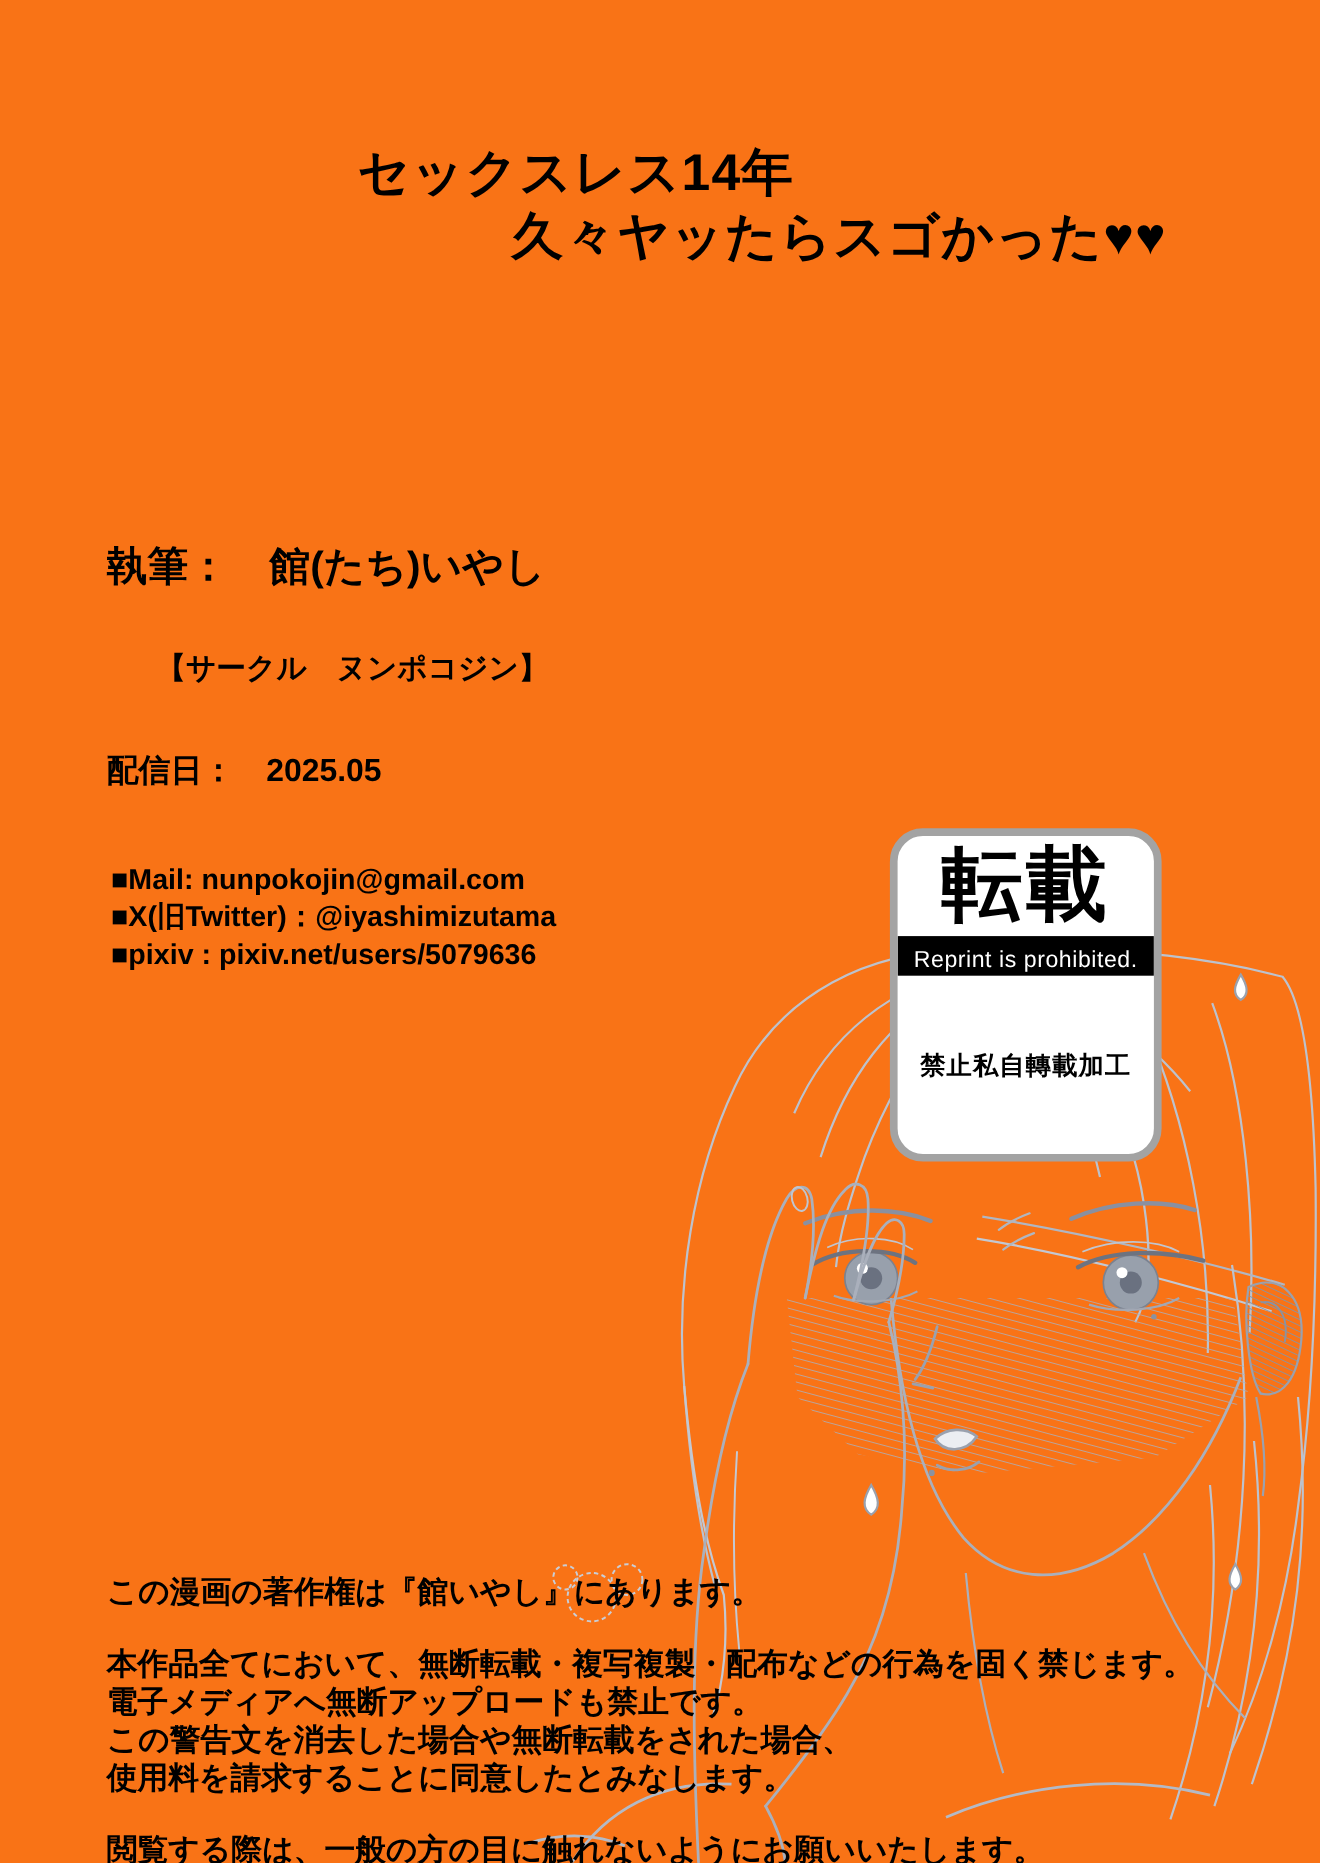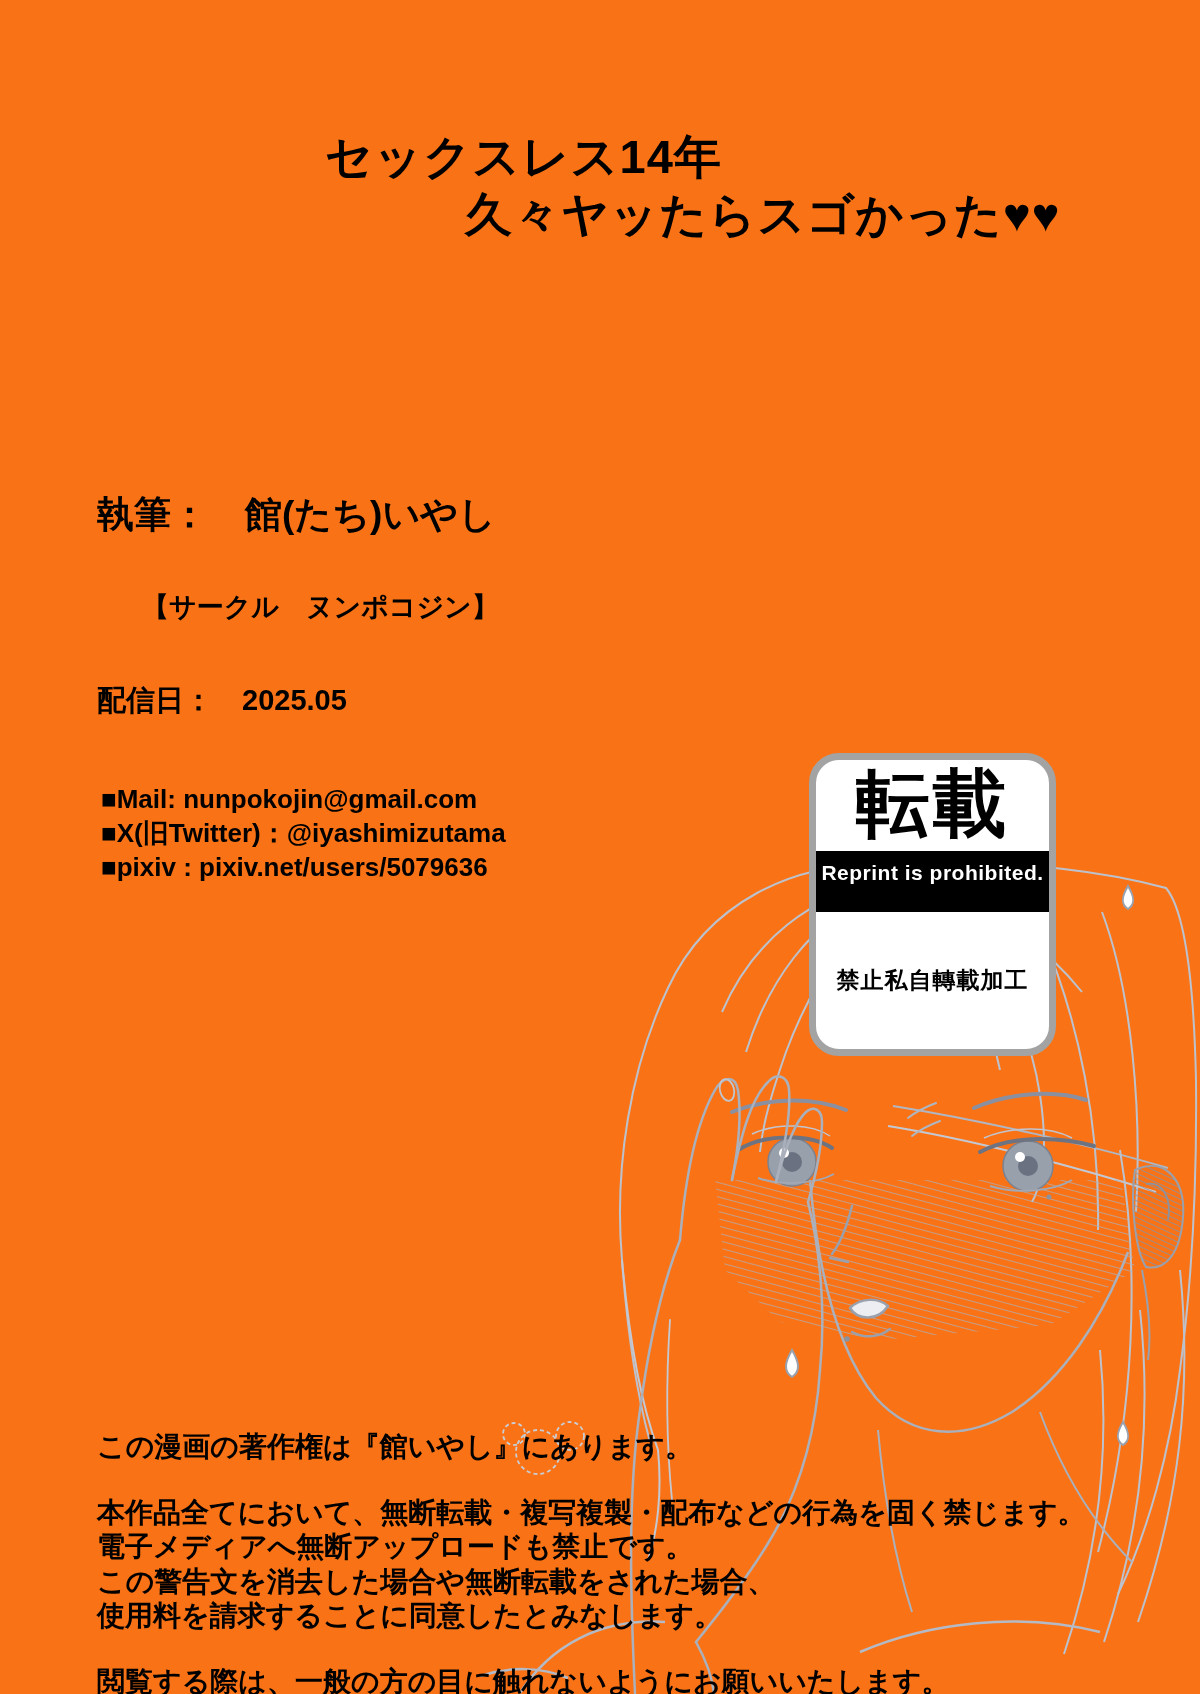--- a/index.html
+++ b/index.html
@@ -20,21 +20,21 @@
   .release-line { left:97px;  top:479px; font-size:29px; font-weight:700; white-space:nowrap; }
   .contact-list { left:101px; top:540px; font-size:26px; font-weight:700; line-height:34px; list-style:none; margin:0; padding:0; white-space:nowrap; }
 
   
   .stamp {
     left:809px; top:409px; width:247px; height:303px; box-sizing:border-box;
     border:7px solid #a3a3a3; border-radius:30px; background:#fff;
     display:flex; flex-direction:column; text-align:center; overflow:hidden;
   }
   .stamp-big { padding-top:4px; font-size:74px; line-height:80px; font-weight:900; letter-spacing:3px; white-space:nowrap; }
-  .stamp-band { margin-top:7px; background:#000; color:#fff; height:61px; line-height:44px; font-size:21px; font-weight:700; letter-spacing:0.5px; white-space:nowrap; }
+  .stamp-band { margin-top:7px; background:#000; color:#fff; height:36px; line-height:44px; font-size:21px; font-weight:400; letter-spacing:0.5px; white-space:nowrap; }
   .stamp-bottom { flex:1; display:flex; align-items:center; justify-content:center; font-size:23px; font-weight:700; letter-spacing:1px; white-space:nowrap;font-family:Liberation Serif, serif; }
 
   
   .copyright-block { left:97px; top:783px; font-size:28px; font-weight:700; line-height:34.5px; white-space:nowrap; }
   .copyright-block p { margin:0 0 31px 0; }
 
   .illustration { left:480px; top:850px; width:720px; height:844px; }
   .txt { position:relative; z-index:2; }
 </style>
 </head>

